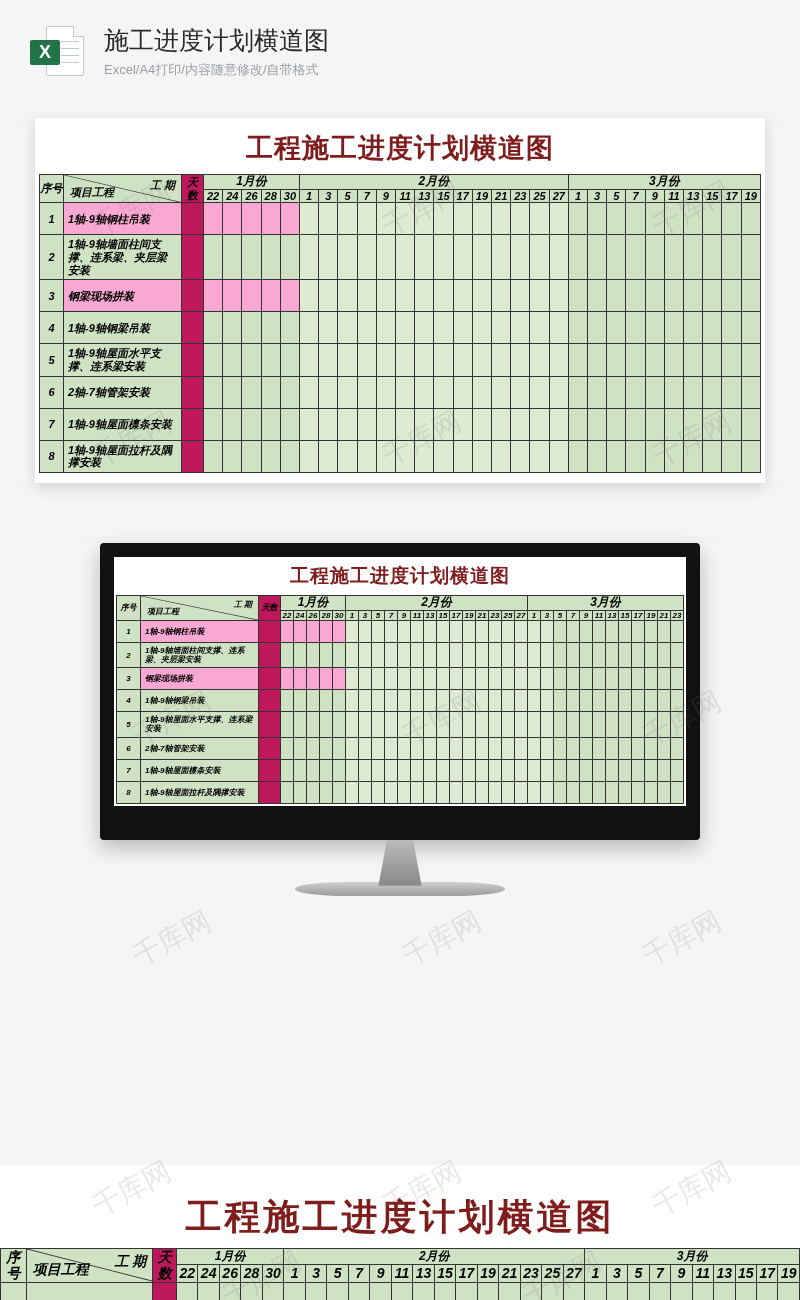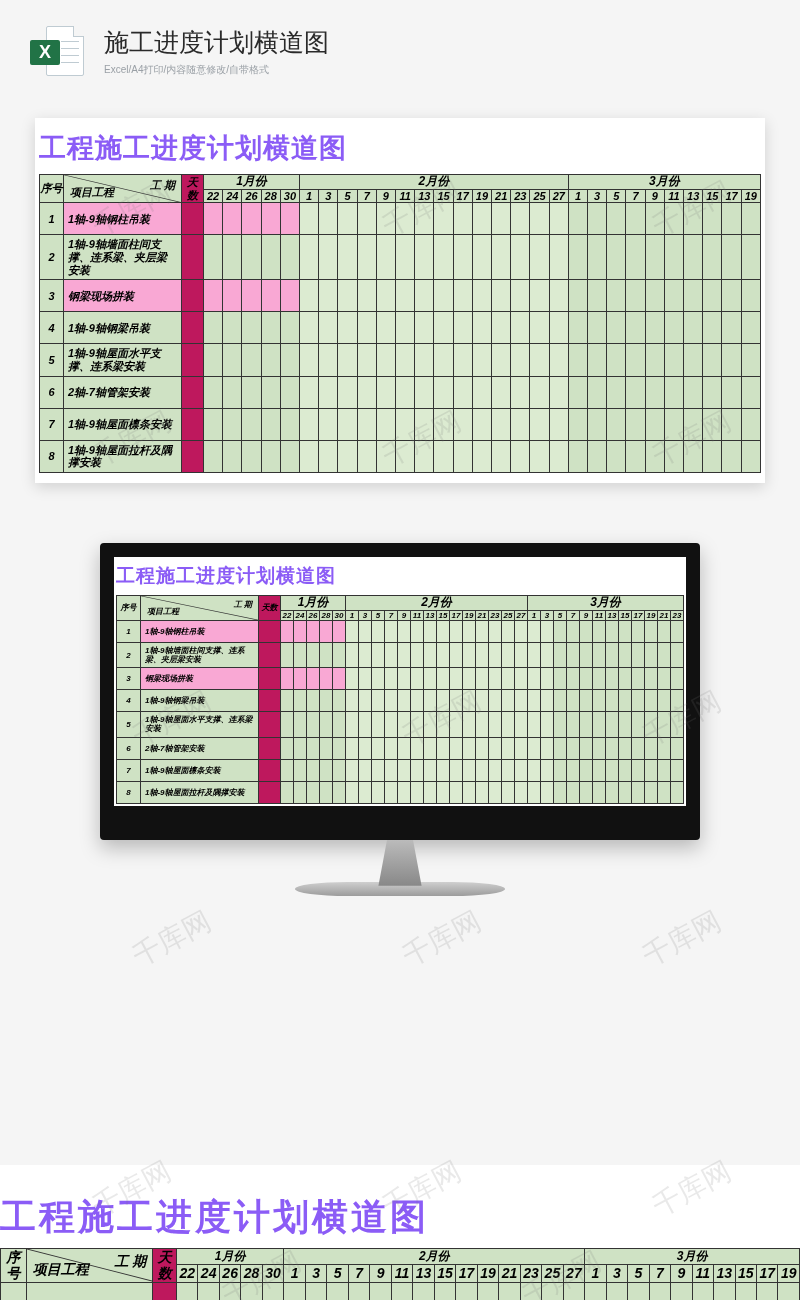--- a/index.html
+++ b/index.html
@@ -60,37 +60,38 @@
     justify-content: center;
     border-radius: 2px;
   }
   .header-text { flex: 1; }
   .header-title {
     font-size: 25px;
     color: #2a2a2a;
     font-weight: 400;
   }
   .header-sub {
-    font-size: 10px;
+    font-size: 13px;
     color: #9aa0a6;
     margin-top: 4px;
   }
   
   .preview {
     background: #fff;
     margin: 26px auto 0 auto;
     box-shadow: 0 4px 14px rgba(0,0,0,0.15);
     padding: 6px 4px 10px 4px;
   }
   .preview.preview1 { width: 730px; }
   .chart-title {
+    text-align: center;
     font-weight: 900;
     letter-spacing: 1px;
     font-family: Liberation Serif, serif;
-    color: #8b5cf6;
+    color: #7f1d1d;
   }
   .chart-title.big { font-size: 27px; margin: 6px 0 8px; }
   .chart-title.mid { font-size: 19px; margin: 4px 0 6px; }
   .chart-title.huge { font-size: 36px; margin: 28px 0 6px; letter-spacing:3px; }
 
   table.gantt {
     border-collapse: collapse;
     width: 100%;
     table-layout: fixed;
     font-style: italic;

